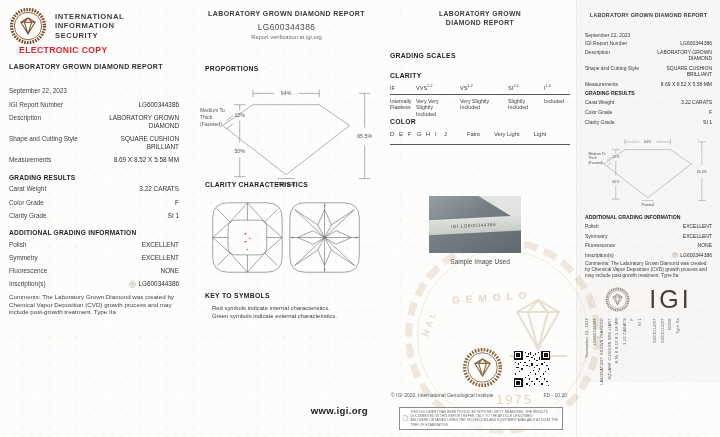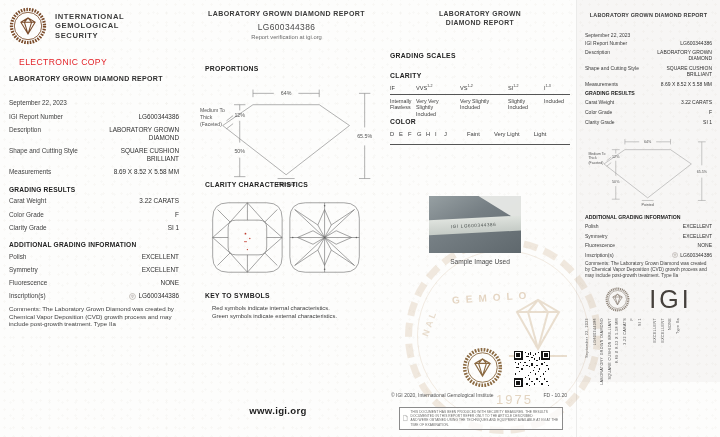--- a/index.html
+++ b/index.html
@@ -13,37 +13,37 @@
     background-position:0 0,4px 6px;
     font-family:"Liberation Sans",sans-serif;
     color:#3a3a3a;overflow:hidden;
   }
   .panel{position:absolute;top:0;height:382px;}
   
   #left-panel{left:0;width:188px;padding:7px 9px 0 9px;}
   .logo-row{display:flex;align-items:center;gap:8px;}
   .seal{flex:0 0 auto;}
   .org-name{font-size:7.6px;font-weight:bold;letter-spacing:.6px;line-height:9.5px;color:#3c3c3c;}
-  .ecopy{margin:12px 0 0 10px;font-size:8.6px;font-weight:normal;letter-spacing:.4px;color:#e32228;}
+  .ecopy{margin:0 0 0 10px;font-size:8.6px;font-weight:bold;letter-spacing:.4px;color:#e32228;}
   .doc-title{margin-top:8px;font-size:7px;font-weight:bold;letter-spacing:.3px;color:#2e2e2e;}
   .date-line{margin-top:17px;font-size:6.4px;}
   .frow{display:flex;justify-content:space-between;align-items:flex-start;font-size:6.4px;line-height:8px;padding:2.6px 0;}
   .frow .lbl{color:#3f3f3f;}
   .frow .val{text-align:right;max-width:92px;color:#2f2f2f;}
   .sec-head{font-size:6.6px;font-weight:bold;letter-spacing:.2px;color:#222;margin-top:5px;padding:2px 0;}
   .comments{margin-top:2px;font-size:6.2px;line-height:7.6px;max-width:172px;color:#3f3f3f;}
   .insc-val{display:inline-flex;align-items:center;gap:2px;}
   
   #center-panel{left:188px;width:197px;text-align:left;}
   .c-head{margin-top:10px;text-align:center;font-size:7px;font-weight:bold;letter-spacing:.4px;color:#3a3a3a;}
   .c-num{margin-top:5px;text-align:center;font-size:8.4px;color:#4a4a4a;letter-spacing:.4px;}
   .c-verif{margin-top:2px;text-align:center;font-size:5.8px;color:#6a6a6a;}
   .c-sec{position:absolute;font-size:6.8px;font-weight:bold;letter-spacing:.3px;color:#222;}
   .keylines{position:absolute;left:24px;top:305px;font-size:5.9px;line-height:7.6px;color:#3c3c3c;}
-  .website{position:absolute;left:0;right:17px;top:405px;text-align:center;font-size:9.6px;font-weight:bold;letter-spacing:.3px;color:#1e1e1e;}
+  .website{position:absolute;left:0;right:17px;top:405px;text-align:right;font-size:9.6px;font-weight:bold;letter-spacing:.3px;color:#1e1e1e;}
   svg text{font-family:"Liberation Sans",sans-serif;}
   
   #scales-panel{left:385px;width:190px;}
   .s-head{margin-top:10px;text-align:center;font-size:6.8px;font-weight:bold;letter-spacing:.4px;line-height:8.6px;color:#3a3a3a;}
   .s-sec{position:absolute;font-size:6.8px;font-weight:bold;letter-spacing:.3px;color:#222;}
   .clar-table{position:absolute;left:5px;top:84px;width:180px;}
   .clar-row{display:flex;}
   .clar-cell{font-size:5.6px;color:#3c3c3c;}
   .clar-cell sup{font-size:3.6px;}
   .cw0{width:26px}.cw1{width:44px}.cw2{width:48px}.cw3{width:36px}.cw4{width:26px}
@@ -131,21 +131,21 @@
 
   <div class="fold" style="left:576px"></div>
 
   <div id="left-panel" class="panel">
     <div class="logo-row">
       <svg class="seal" width="38" height="38" style="color:#7a4b2a">
           <use href="#seal-sym" width="38" height="38"></use>
         </svg>
       <div class="org-name">
         <div>INTERNATIONAL</div>
-        <div>GEMOLOGICAL</div>
+        <div>INFORMATION</div>
         <div>SECURITY</div>
       </div>
     </div>
     <div class="ecopy">ELECTRONIC COPY</div>
     <div class="doc-title">LABORATORY GROWN DIAMOND REPORT</div>
     <div class="date-line">September 22, 2023</div>
 
     <div class="frow" style="margin-top:4px">
       <span class="lbl">IGI Report Number</span>
       <span class="val">LG600344386</span>

